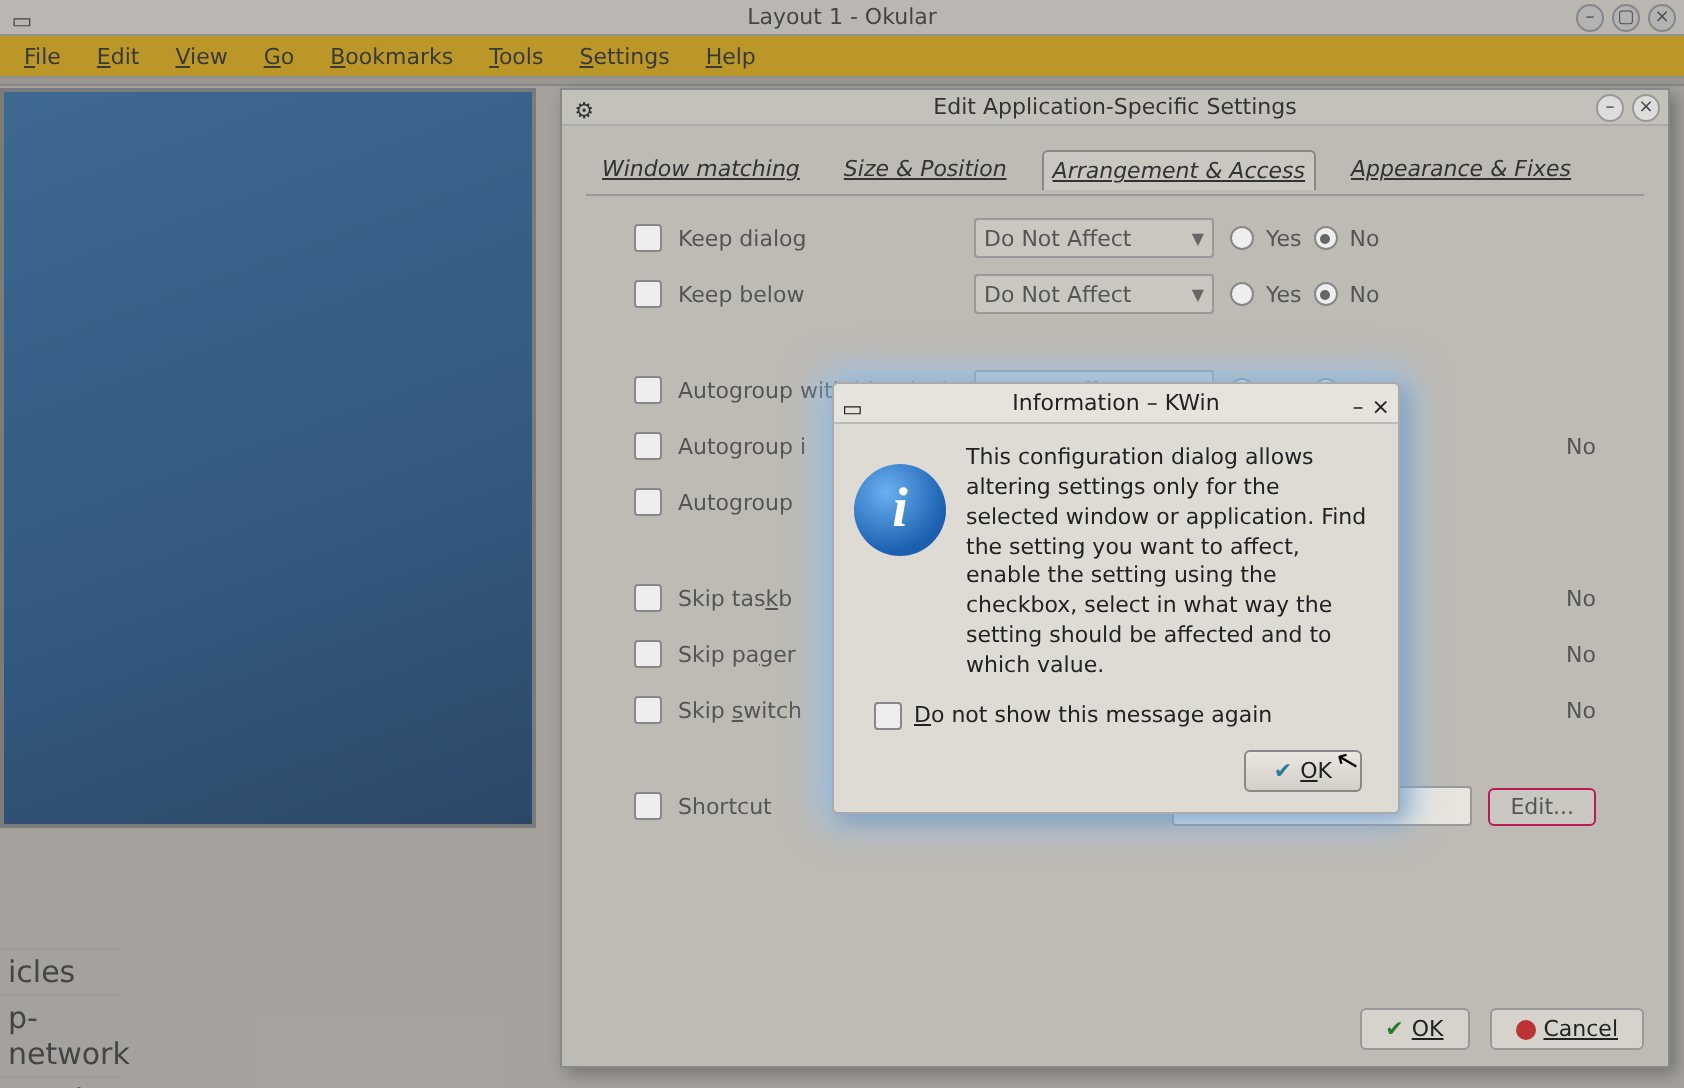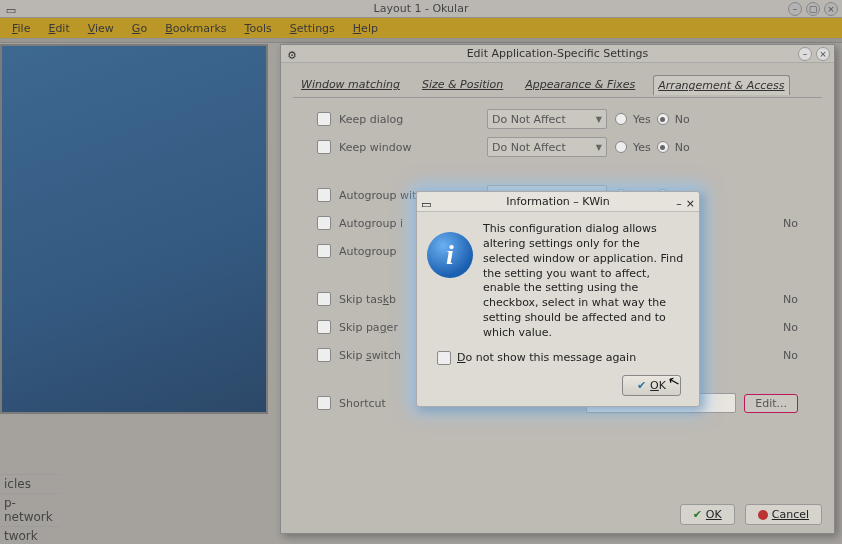--- a/index.html
+++ b/index.html
@@ -14,21 +14,21 @@
 
 .menubar { height: 21px; background: #eab308; display: flex; align-items: center; padding: 0 4px; gap: 2px; border-bottom: 1px solid #aaa; }
 .menubar span { padding: 2px 8px; color: #222; cursor: default; }
 .menubar span u { text-decoration: underline; }
 
 .toolbar-sep { height: 4px; background: #b8b4ae; border-bottom: 1px solid #999; }
 
 .content-area { position: absolute; top: 44px; left: 0; right: 0; bottom: 0; }
 .blue-doc { position: absolute; left: 0; top: 0; width: 268px; height: 370px; background: linear-gradient(160deg, #2a6ba8 0%, #1a5490 60%, #0f3a6a 100%); border: 2px solid #888; }
 .side-snippet { position: absolute; left: 0; top: 430px; width: 60px; color: #333; }
-.side-snippet div { padding: 2px 4px; font-size: 12px; border-top: 1px solid #bbb; }
+.side-snippet div { padding: 2px 4px; font-size: 15px; border-top: 1px solid #bbb; }
 
 
 .dim-overlay { position: absolute; inset: 0; background: rgba(100,100,100,0.35); pointer-events: none; }
 
 
 .settings-dialog { position: absolute; left: 280px; top: 44px; width: 555px; height: 490px; background: #bebab4; border: 1px solid #888; box-shadow: 3px 3px 8px rgba(0,0,0,0.3); }
 .settings-dialog .titlebar { background: #c4c0ba; }
 
 .settings-body { padding: 12px; position: relative; height: calc(100% - 58px); }
 .tabs { display: flex; gap: 14px; border-bottom: 1px solid #999; padding: 0 4px 2px; }
@@ -114,42 +114,42 @@
     <span>Edit Application-Specific Settings</span>
     <div class="winctrls">
       <div class="winctrl">–</div>
       <div class="winctrl">×</div>
     </div>
   </div>
   <div class="settings-body">
     <div class="tabs">
       <div class="tab"><u>Window matching</u></div>
       <div class="tab"><u>Size &amp; Position</u></div>
+      <div class="tab active"><u>Arrangement &amp; Access</u></div>
       <div class="tab"><u>Appearance &amp; Fixes</u></div>
-      <div class="tab active"><u>Arrangement &amp; Access</u></div>
     </div>
 
     <div class="form-area">
       <div class="row">
         <div class="chk"></div>
         <div class="row-label">Keep dialog</div>
         <div class="combo">
             <span>Do Not Affect</span>
             <span class="arrow">▼</span>
           </div>
         <div class="radio-group">
             <span class="radio"></span>
             <span>Yes</span>
             <span class="radio sel"></span>
             <span>No</span>
           </div>
       </div>
       <div class="row">
         <div class="chk"></div>
-        <div class="row-label">Keep window</div>
+        <div class="row-label">Keep below</div>
         <div class="combo">
             <span>Do Not Affect</span>
             <span class="arrow">▼</span>
           </div>
         <div class="radio-group">
             <span class="radio"></span>
             <span>Yes</span>
             <span class="radio sel"></span>
             <span>No</span>
           </div>

